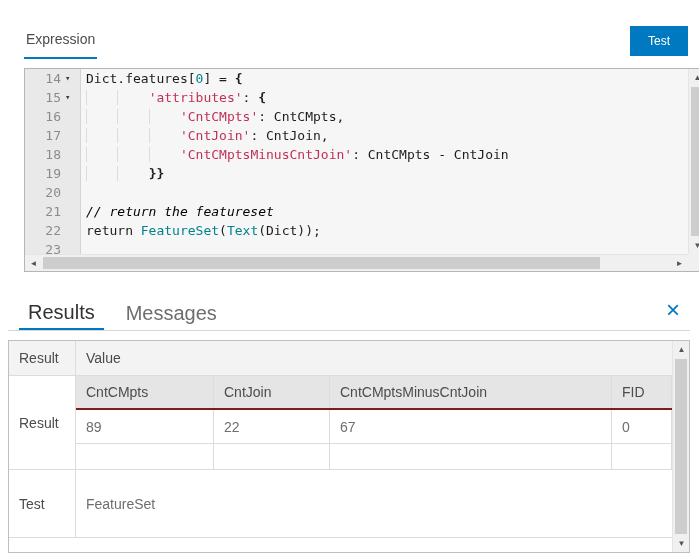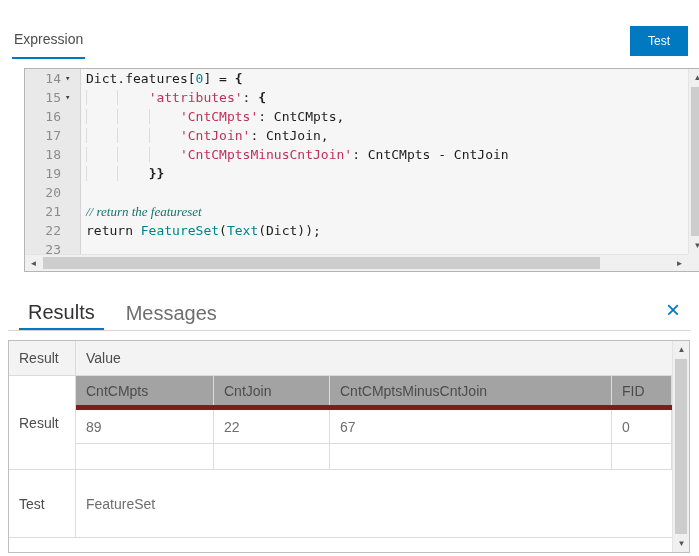--- a/index.html
+++ b/index.html
@@ -2,42 +2,42 @@
 <html><head>
 <meta charset="utf-8">
 <style>
   * { margin:0; padding:0; box-sizing:border-box; }
   html,body { width:699px; height:556px; overflow:hidden; }
   body { font-family:"Liberation Sans", sans-serif; background:#ffffff; color:#4c4c4c; }
   .app { position:relative; width:699px; height:556px; background:#fff; }
 
   
   .top-tabbar { position:absolute; left:0; top:0; right:0; height:62px; }
-  .tab-expression { position:absolute; left:12px; top:31px; padding:0 2px 10px 2px;
+  .tab-expression { position:absolute; left:24px; top:31px; padding:0 2px 10px 2px;
     font-size:14px; color:#4c4c4c; border-bottom:2px solid #0079c1; cursor:pointer; }
   .test-btn { position:absolute; right:11px; top:26px; width:58px; height:30px;
     background:#0079c1; color:#fff; border:none; font-size:12px; font-family:inherit; cursor:pointer; }
 
   
   .editor { position:absolute; left:24px; top:68px; width:682px; height:204px;
     border:1px solid #b5b5b5; background:#f6f6f6; overflow:hidden; }
   .editor-lines { position:absolute; left:0; top:0; right:17px; bottom:17px; overflow:hidden;
     font-family:"DejaVu Sans Mono","Liberation Mono",monospace; font-size:13px; line-height:19px; }
   .code-line { display:flex; height:19px; }
   .gutter { flex:0 0 56px; background:#e9e9e9; border-right:1px solid #d4d4d4; color:#8c8c8c; display:flex; }
   .gutter .num { flex:1; text-align:right; padding-right:4px; }
   .gutter .fold { width:15px; font-size:9px; color:#3f3f3f; text-align:left; line-height:19px; cursor:pointer; }
   .code-text { flex:1; padding-left:5px; white-space:pre; color:#1d1d1d; }
   .tok-indent  { background:linear-gradient(#dcdcdc,#dcdcdc) left top/1px 100% no-repeat; }
   .tok-str     { color:#c13158; }
   .tok-num     { color:#00838c; }
   .tok-func    { color:#00838c; }
   .tok-keyword { font-weight:normal; color:#1d1d1d; }
   .tok-brace   { font-weight:bold; color:#1d1d1d; }
-  .tok-comment { color:#0f766e; font-style:italic;font-family:Liberation Serif, serif; }
+  .tok-comment { color:#000000; font-style:italic; }
 
   
   .scroll-v { position:absolute; top:0; right:0; width:17px; background:#f0f0f0; }
   .editor .scroll-v { bottom:17px; border-left:1px solid #e4e4e4; }
   .results-panel .scroll-v { bottom:0; border-left:1px solid #e4e4e4; }
   .scroll-h { position:absolute; left:0; right:17px; bottom:0; height:17px;
     background:#f0f0f0; border-top:1px solid #e4e4e4; }
   .sbtn { position:absolute; width:17px; height:17px; display:flex; align-items:center;
     justify-content:center; font-size:8px; color:#555; cursor:pointer; user-select:none; }
   .sbtn.top{ top:0; left:0; }   .sbtn.bot{ bottom:0; left:0; }
@@ -62,21 +62,21 @@
   .results-content { position:absolute; left:0; top:0; right:17px; bottom:0; font-size:14px; overflow:hidden; }
   .trow { display:flex; border-bottom:1px solid #dcdcdc; }
   .row-header { height:35px; background:#f3f3f3; }
   .cell-label { flex:0 0 67px; border-right:1px solid #dcdcdc; display:flex; align-items:center;
     padding-left:10px; color:#4c4c4c; }
   .cell-value { flex:1; display:flex; align-items:center; padding-left:10px; color:#4c4c4c; }
   .row-result { height:94px; }
   .row-result .cell-value { padding:0; display:block; }
   .inner-table { height:100%; display:flex; flex-direction:column; }
   .irow { display:flex; }
-  .irow-head { height:34px; background:#a3a3a3; border-bottom:5px solid #7f1d1d;justify-content:space-between; }
+  .irow-head { height:34px; background:#e5e5e5; border-bottom:2px solid #7f1d1d;justify-content:space-between; }
   .irow-data { height:34px; border-bottom:1px solid #dcdcdc; }
   .irow-empty { flex:1; }
   .icell { display:flex; align-items:center; padding-left:10px; border-right:1px solid #dcdcdc; overflow:hidden; }
   .col-a { flex:0 0 138px; } .col-b { flex:0 0 116px; } .col-c { flex:0 0 282px; } .col-d { flex:1; }
   .irow-head .icell { color:#4c4c4c; }
   .irow-data .icell { color:#6e6e6e; }
   .row-type { height:68px; }
   .row-type .cell-value { color:#6e6e6e; }
 </style>
 </head>

